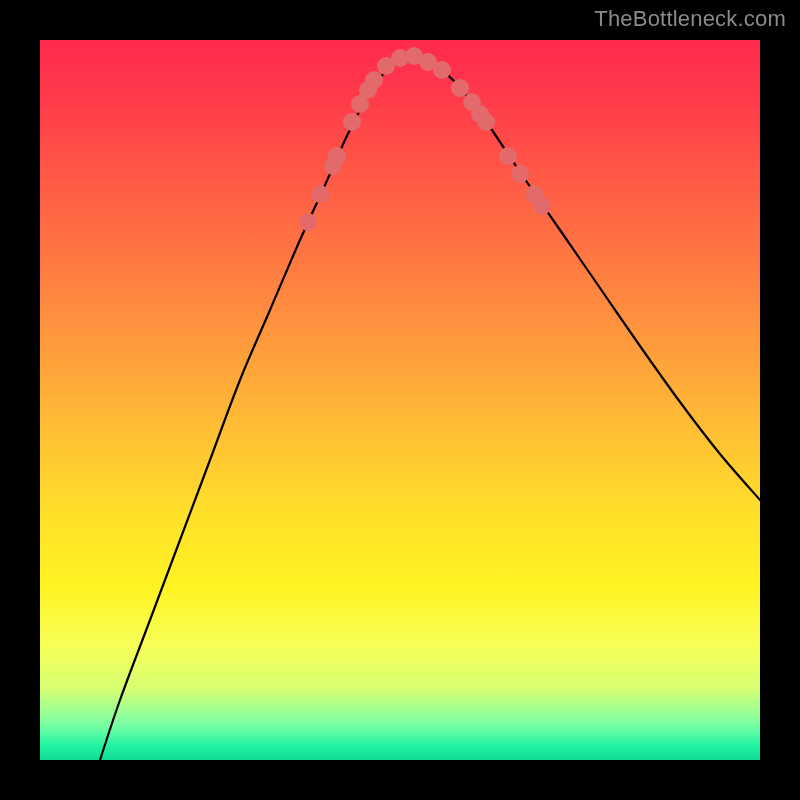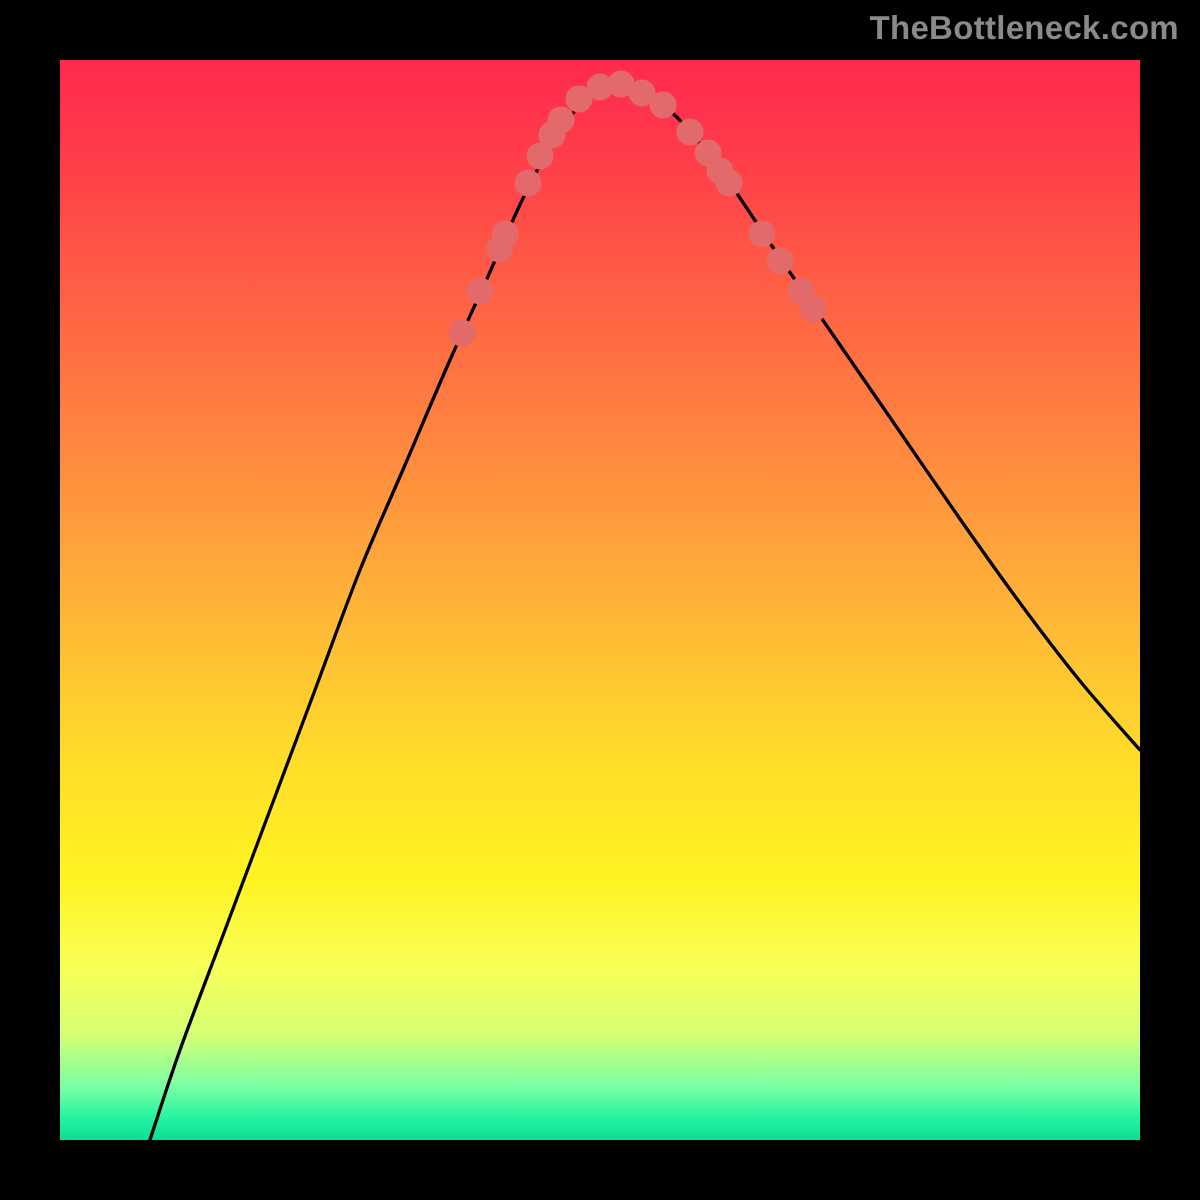--- a/index.html
+++ b/index.html
@@ -39,21 +39,21 @@
       #23f3a1 98%,
       #10dc95 100%
     );
   }
   .watermark {
     position: absolute;
     top: 6px;
     right: 14px;
     color: #8a8a8a;
     font-size: 22px;
-    font-weight: 700;
+    font-weight: 400;
     letter-spacing: 0.2px;
   }
   svg.overlay {
     position: absolute;
     left: 0;
     top: 0;
     width: 720px;
     height: 720px;
     overflow: visible;
   }

